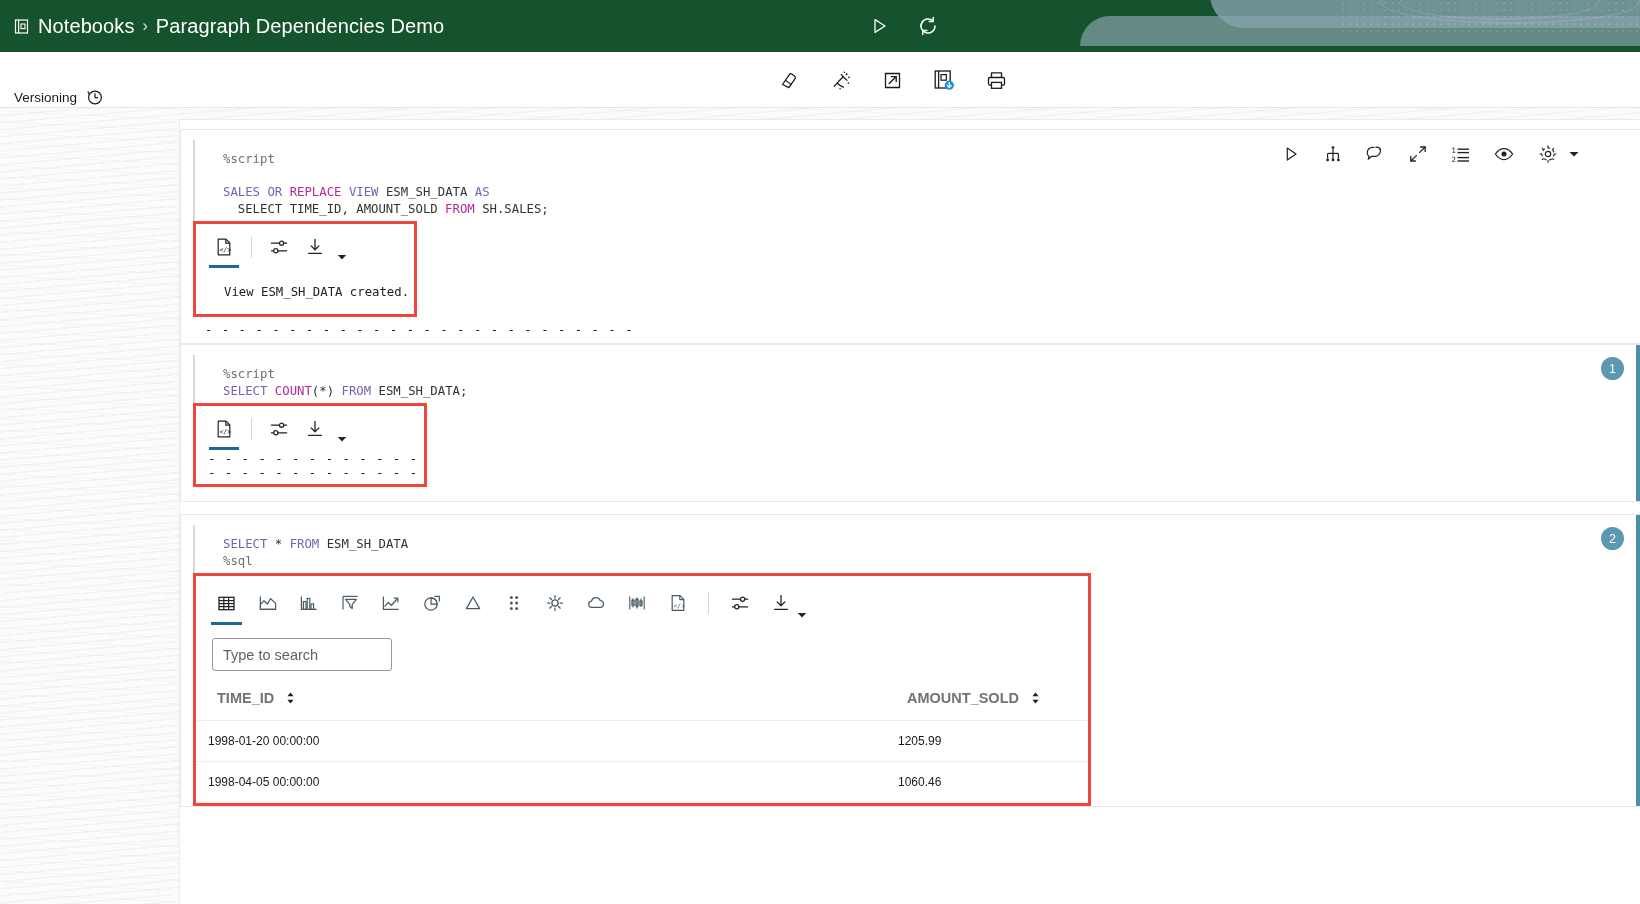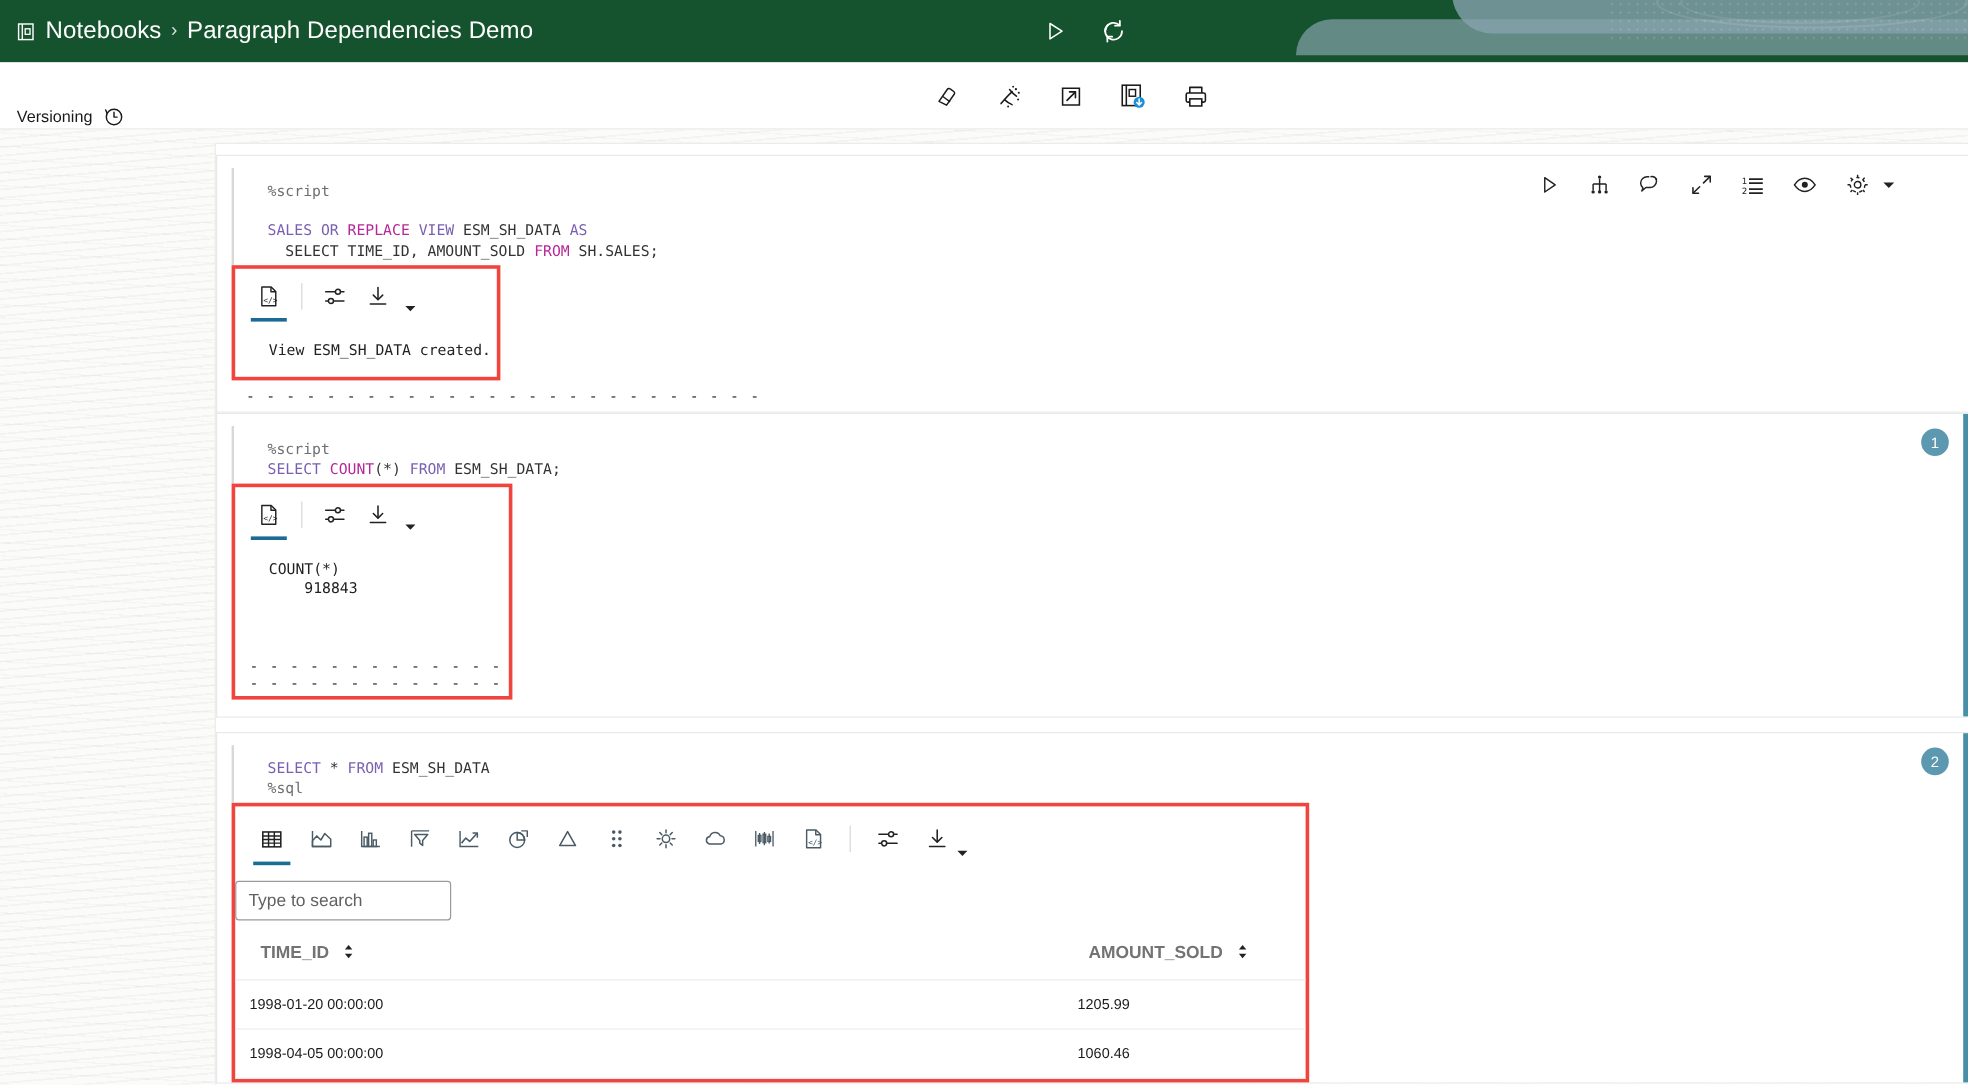--- a/index.html
+++ b/index.html
@@ -225,21 +225,21 @@
   .viz-tab {
     width: 41px; height: 38px;
     display: flex; align-items: center; justify-content: center;
     cursor: pointer; position: relative;
   }
   .viz-tab.active::after {
     content: ""; position: absolute; left: 5px; right: 5px; bottom: -3px;
     height: 3px; background: #1b6b94;
   }
 
-  .search-wrap { padding: 16px 0 0 0; }
+  .search-wrap { padding: 16px 0 0 16px; }
   .search-box {
     width: 180px; height: 33px;
     border: 1px solid #9a9a9a; border-radius: 3px;
     padding: 0 10px;
     font-size: 14.5px; color: #222;
     font-family: "Liberation Sans", sans-serif;
     outline: none; background: #fff;
   }
   .search-box::placeholder { color: #616161; }
 
@@ -513,22 +513,20 @@
                 <path d="M7.1 9.9 L11 13.8 L14.9 9.9" fill="none" stroke="#222" stroke-width="1.3" stroke-linecap="round" stroke-linejoin="round"></path>
                 <path d="M4.6 17.4 H17.4" fill="none" stroke="#222" stroke-width="1.3" stroke-linecap="round"></path>
               </svg>
             </span>
             <span class="res-caret">
               <svg width="14" height="14" viewBox="0 0 14 14" class="ico">
                   <path d="M2.8 5 L7 9.4 L11.2 5 Z" fill="#222"></path>
                 </svg>
             </span>
           </div>
-          <div class="res-body" style="padding-bottom:44px;">COUNT(*)
-    918843</div>
           <div class="dashes" style="padding-bottom:4px;">- - - - - - - - - - - - - - - - - - - - - - - - - -</div>
         </div>
       </div>
       <div style="height:14px;"></div>
     </div>
 
     <div class="para" style="margin-bottom:0;">
       <div class="accent-bar"></div>
       <div class="badge">2</div>
       <div class="para-toprow">

